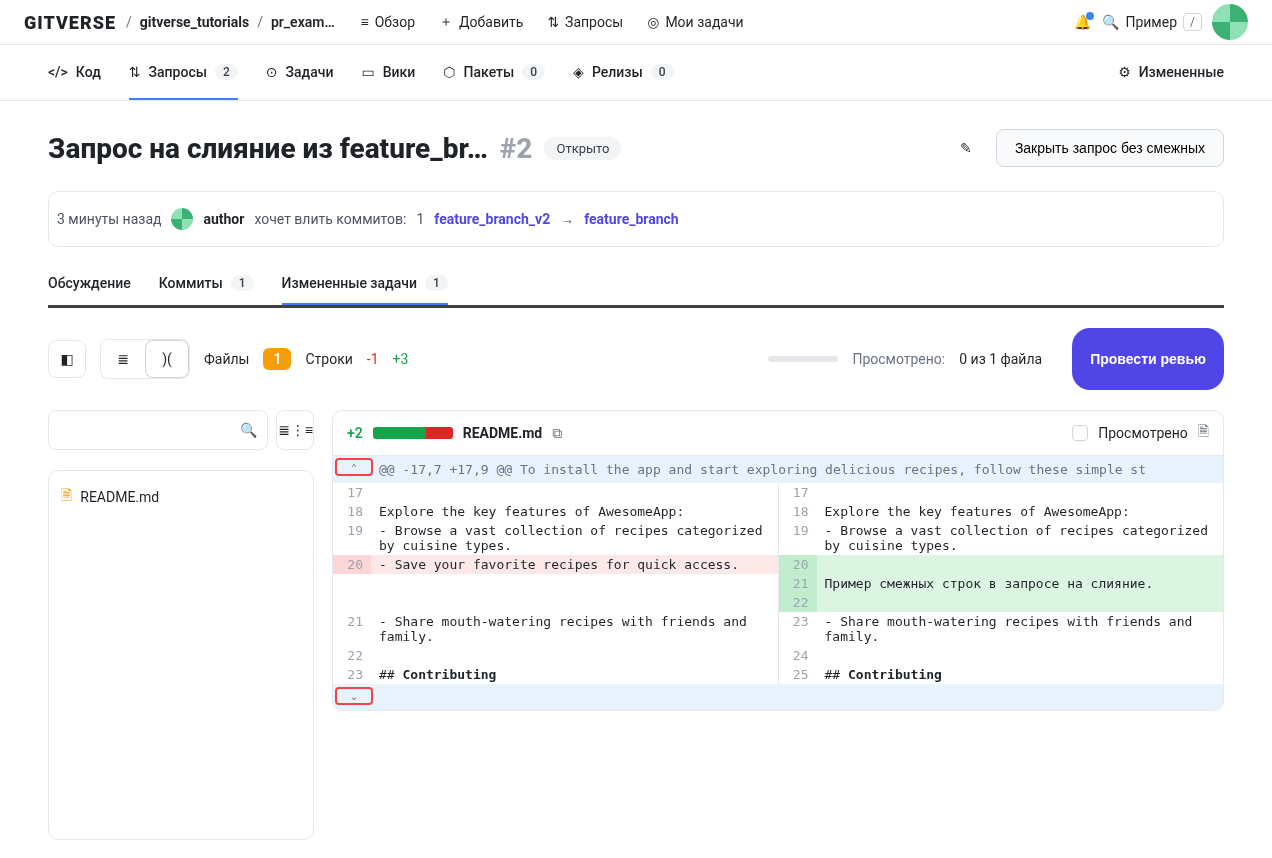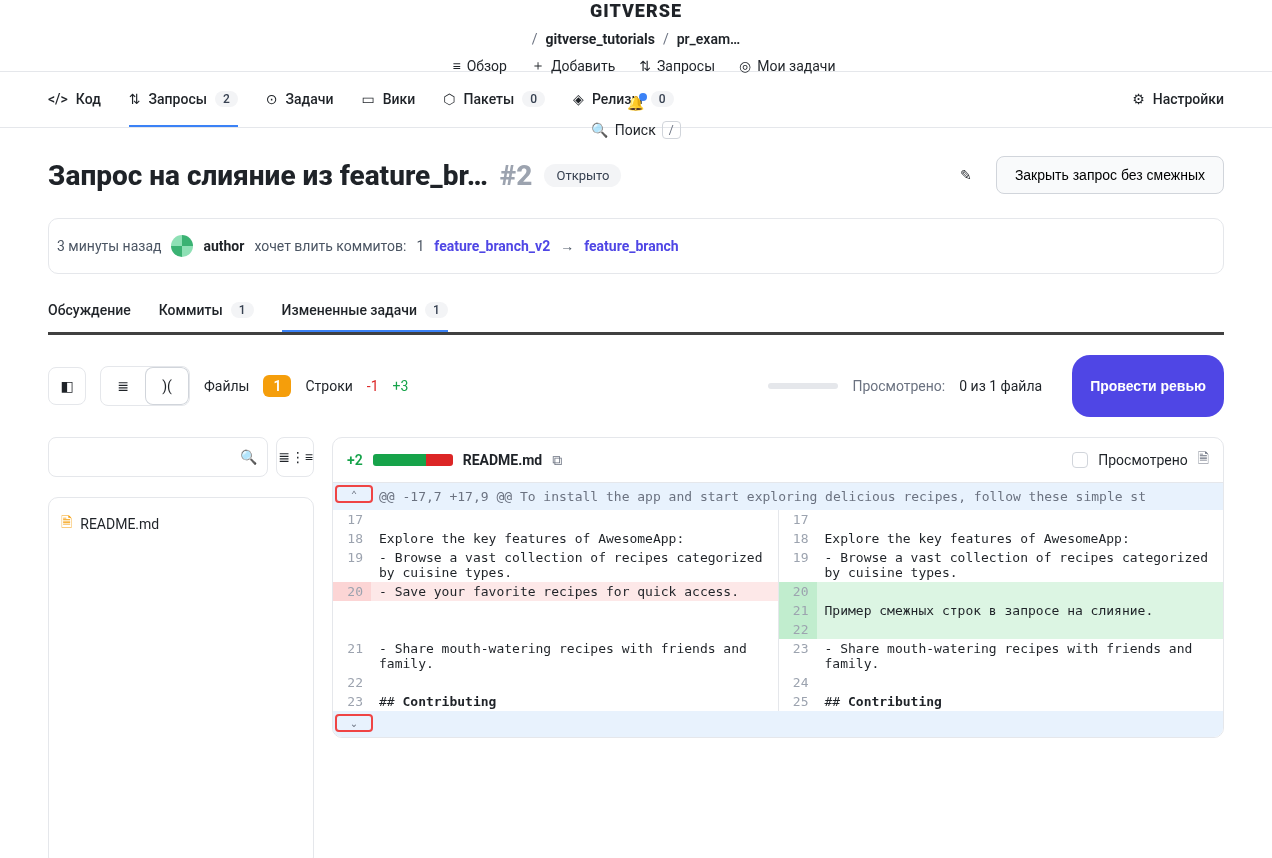--- a/index.html
+++ b/index.html
@@ -1,17 +1,17 @@
 <!DOCTYPE html>
 <html><head>
 <meta charset="utf-8">
 <style>
 * { box-sizing: border-box; margin: 0; padding: 0; }
 body { font-family: -apple-system, BlinkMacSystemFont, "Segoe UI", Roboto, sans-serif; font-size: 14px; color: #1f2328; background: #fff; }
-.topbar { display: flex; align-items: center; height: 72px; padding: 0 24px; border-bottom: 1px solid #e5e7eb; gap: 10px; flex-direction: column; }
+.topbar { display: flex; align-items: center; height: 45px; padding: 0 24px; border-bottom: 1px solid #e5e7eb; gap: 10px; }
 .logo { font-weight: 900; letter-spacing: 1px; font-size: 18px; }
 .breadcrumb { display: flex; align-items: center; gap: 8px; color: #6b7280; }
 .breadcrumb a { color: #1f2328; text-decoration: none; font-weight: bold; }
 .breadcrumb .current { font-weight: 600; }
 .topnav { display: flex; align-items: center; gap: 24px; margin-left: 16px; }
 .topnav-item { display: flex; align-items: center; gap: 6px; color: #1f2328; cursor: pointer; }
 .top-spacer { flex: 1; }
 .bell { position: relative; cursor: pointer; }
 .bell-dot { position: absolute; top: -2px; right: -2px; width: 8px; height: 8px; background: #3b82f6; border-radius: 50%; }
 .search-box { display: flex; align-items: center; gap: 6px; cursor: pointer; }
@@ -107,21 +107,21 @@
       </div>
     <div class="topnav-item">
         <span>◎</span>
         <span>Мои задачи</span>
       </div>
   </div>
   <div class="top-spacer"></div>
   <div class="bell"><span>🔔</span><span class="bell-dot"></span></div>
   <div class="search-box">
       <span>🔍</span>
-      <span>Поиск</span>
+      <span>Пример</span>
       <span class="kbd">/</span>
     </div>
   <div class="avatar"></div>
 </div>
 
 <div class="repotabs">
   <div class="repotab">
       <span>&lt;/&gt;</span>
       <span>Код</span>
     </div>
@@ -144,21 +144,21 @@
       <span class="count-badge">0</span>
     </div>
   <div class="repotab">
       <span>◈</span>
       <span>Релизы</span>
       <span class="count-badge">0</span>
     </div>
   <div class="repotabs-spacer"></div>
   <div class="repotab">
       <span>⚙</span>
-      <span>Настройки</span>
+      <span>Измененные</span>
     </div>
 </div>
 
 <div class="content">
 
   <div class="pr-header">
     <span class="pr-title">Запрос на слияние из feature_br…</span>
     <span class="pr-num">#2</span>
     <span class="status-badge">Открыто</span>
     <div class="pr-actions">

